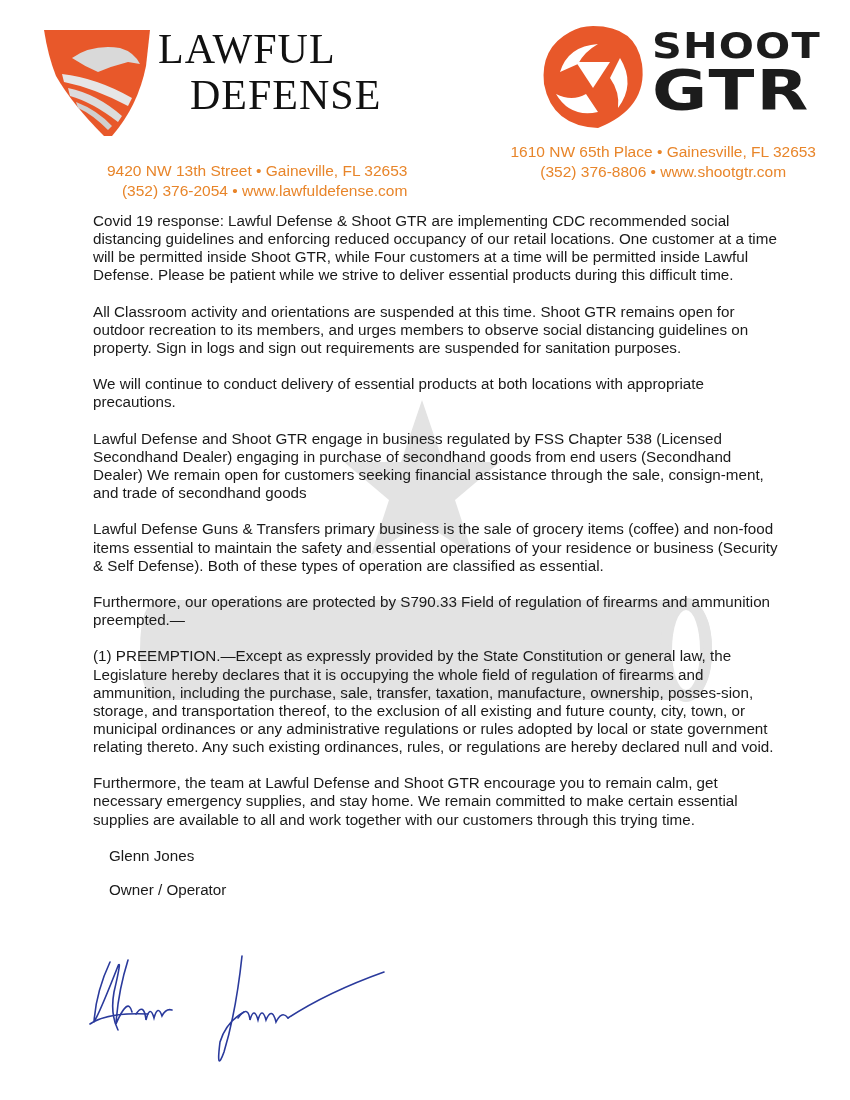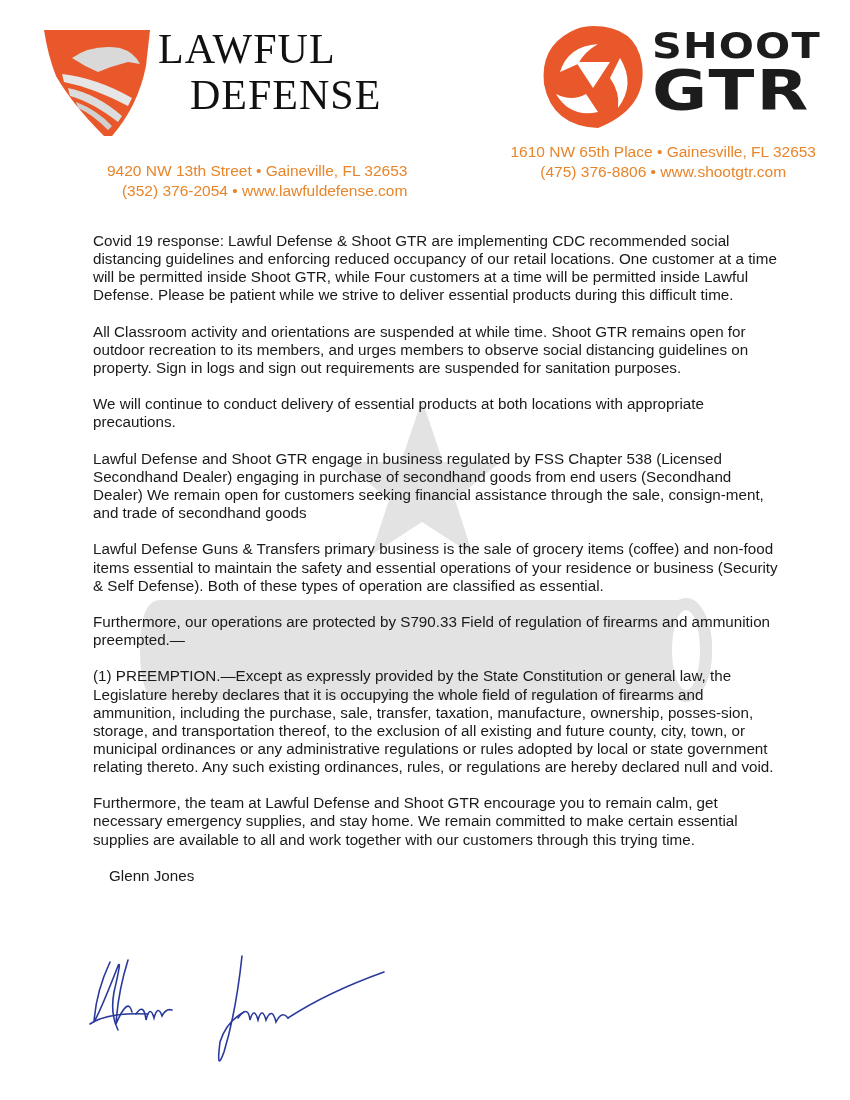--- a/index.html
+++ b/index.html
@@ -21,21 +21,21 @@
     .gtr-mark { position: absolute; left: 0; top: 0; width: 110px; height: 110px; }
     .gtr-word { position: absolute; left: 114px; font-family: "DejaVu Sans", sans-serif; font-weight: bold; color: #1c1c1c; line-height: 1; }
     .gtr-word.top { top: 6px; font-size: 36px; letter-spacing: 1px; transform: scaleX(1.15); transform-origin: left; }
     .gtr-word.bot { top: 40px; font-size: 56px; letter-spacing: 2px; transform: scaleX(1.2); transform-origin: left; }
 
     .addr { position: absolute; z-index: 1; color: #e8852a; font-size: 15.5px; line-height: 20px; white-space: nowrap; }
     .addr-left { left: 107px; top: 142px; text-align: right; margin-top: 19px; }
     .addr-right { right: 34px; top: 142px; text-align: center; }
 
     
-    .content { position: absolute; z-index: 1; left: 93px; top: 232px; width: 690px; font-size: 15.2px; line-height: 18.1px; color: #1a1a1a; }
+    .content { position: absolute; z-index: 1; left: 93px; top: 212px; width: 690px; font-size: 15.2px; line-height: 18.1px; color: #1a1a1a; }
     .content p { margin: 0 0 18.3px 0; }
     .sign { margin: 16px; }
     .signature { position: absolute; z-index: 1; left: 88px; top: 952px; width: 310px; height: 125px; }
   </style>
 </head>
 <body>
 
 <div class="page">
 
   <svg class="watermark" viewBox="0 0 850 1100">
@@ -68,33 +68,34 @@
     <div class="gtr-word top">SHOOT</div>
     <div class="gtr-word bot">GTR</div>
   </div>
 
   <div class="addr addr-left">
     <div>9420 NW 13th Street • Gaineville, FL 32653</div>
     <div>(352) 376-2054 • www.lawfuldefense.com</div>
   </div>
   <div class="addr addr-right">
     <div>1610 NW 65th Place • Gainesville, FL 32653</div>
-    <div>(475) 376-8806 • www.shootgtr.com</div>
+    <div>(352) 376-8806 • www.shootgtr.com</div>
   </div>
 
   <div class="content">
     <p>Covid 19 response:  Lawful Defense &amp; Shoot GTR are implementing CDC recommended social distancing guidelines and enforcing reduced occupancy of our retail locations.  One customer at a time will be permitted inside Shoot GTR, while Four customers at a time will be permitted inside Lawful Defense.  Please be patient while we strive to deliver essential products during this difficult time.</p>
-    <p>All Classroom activity and orientations are suspended at while time.  Shoot GTR remains open for outdoor recreation to its members, and urges members to observe social distancing guidelines on property.  Sign in logs and sign out requirements are suspended for sanitation purposes.</p>
+    <p>All Classroom activity and orientations are suspended at this time.  Shoot GTR remains open for outdoor recreation to its members, and urges members to observe social distancing guidelines on property.  Sign in logs and sign out requirements are suspended for sanitation purposes.</p>
     <p>We will continue to conduct delivery of essential products at both locations with appropriate precautions.</p>
     <p>Lawful Defense and Shoot GTR engage in business regulated by FSS Chapter 538 (Licensed Secondhand Dealer) engaging in purchase of secondhand goods from end users (Secondhand Dealer) We remain open for customers seeking financial assistance through the sale, consign-ment, and trade of secondhand goods</p>
     <p>Lawful Defense Guns &amp; Transfers primary business is the sale of grocery items (coffee)  and non-food items essential to maintain the safety and essential operations of your residence or business (Security &amp; Self Defense).  Both of these types of operation are classified as essential.</p>
     <p>Furthermore, our operations are protected by S790.33     Field of regulation of firearms and ammunition preempted.—</p>
     <p>(1)     PREEMPTION.—Except as expressly provided by the State Constitution or general law, the Legislature hereby declares that it is occupying the whole field of regulation of firearms and ammunition, including the purchase, sale, transfer, taxation, manufacture, ownership, posses-sion, storage, and transportation thereof, to the exclusion of all existing and future county, city, town, or municipal ordinances or any administrative regulations or rules adopted by local or state government relating thereto. Any such existing ordinances, rules, or regulations are hereby declared null and void.</p>
     <p>Furthermore, the team at Lawful Defense and Shoot GTR encourage you to remain calm, get necessary emergency supplies, and stay home.  We remain committed to make certain essential supplies are available to all and work together with our customers through this trying time.</p>
     <div class="sign">Glenn Jones</div>
+    <div class="sign">Owner / Operator</div>
   </div>
 
   <svg class="signature" viewBox="0 0 310 125">
     <g fill="none" stroke="#2a3a9c" stroke-width="1.6" stroke-linecap="round">
       <path d="M22,10 Q8,40 6,70 Q12,60 30,14 Q34,6 26,40 Q22,62 30,78"></path>
       <path d="M40,8 Q30,40 28,72 Q40,44 44,60"></path>
       <path d="M2,72 Q20,60 60,62"></path>
       <path d="M48,62 Q56,50 58,68 Q62,52 66,66 Q70,52 74,64 Q78,56 84,58"></path>
       <path d="M154,4 Q148,60 136,100 Q128,122 132,90 Q138,70 156,60"></path>
       <path d="M150,66 Q160,52 162,68 Q166,54 170,68 Q174,54 178,68 Q184,54 188,70 Q194,58 200,66"></path>

